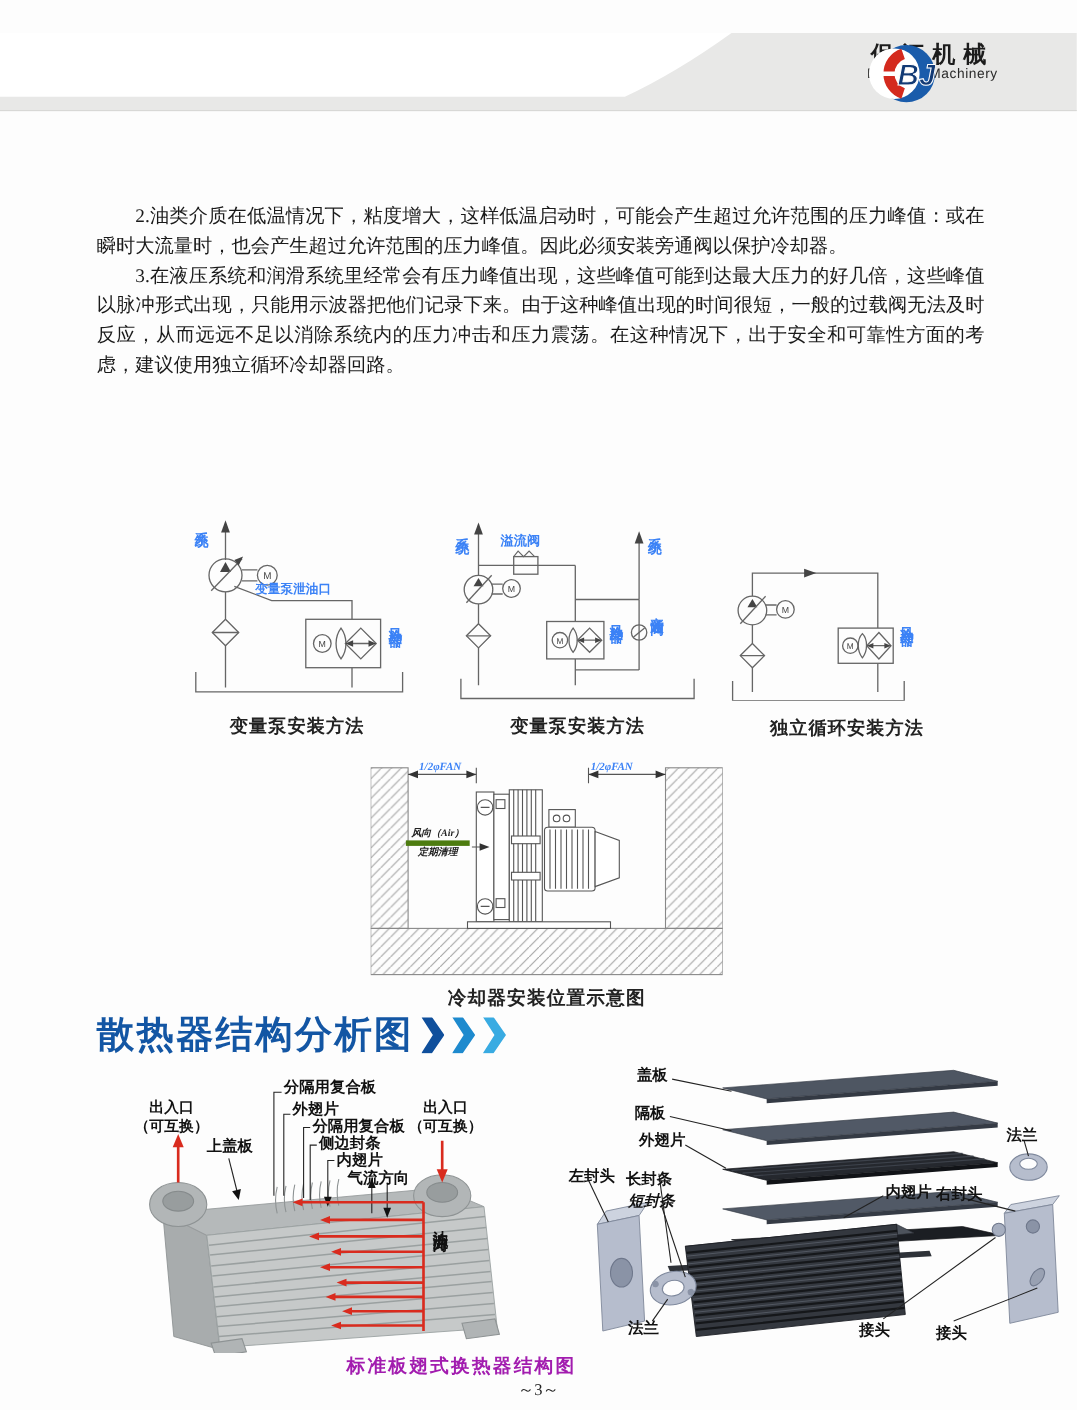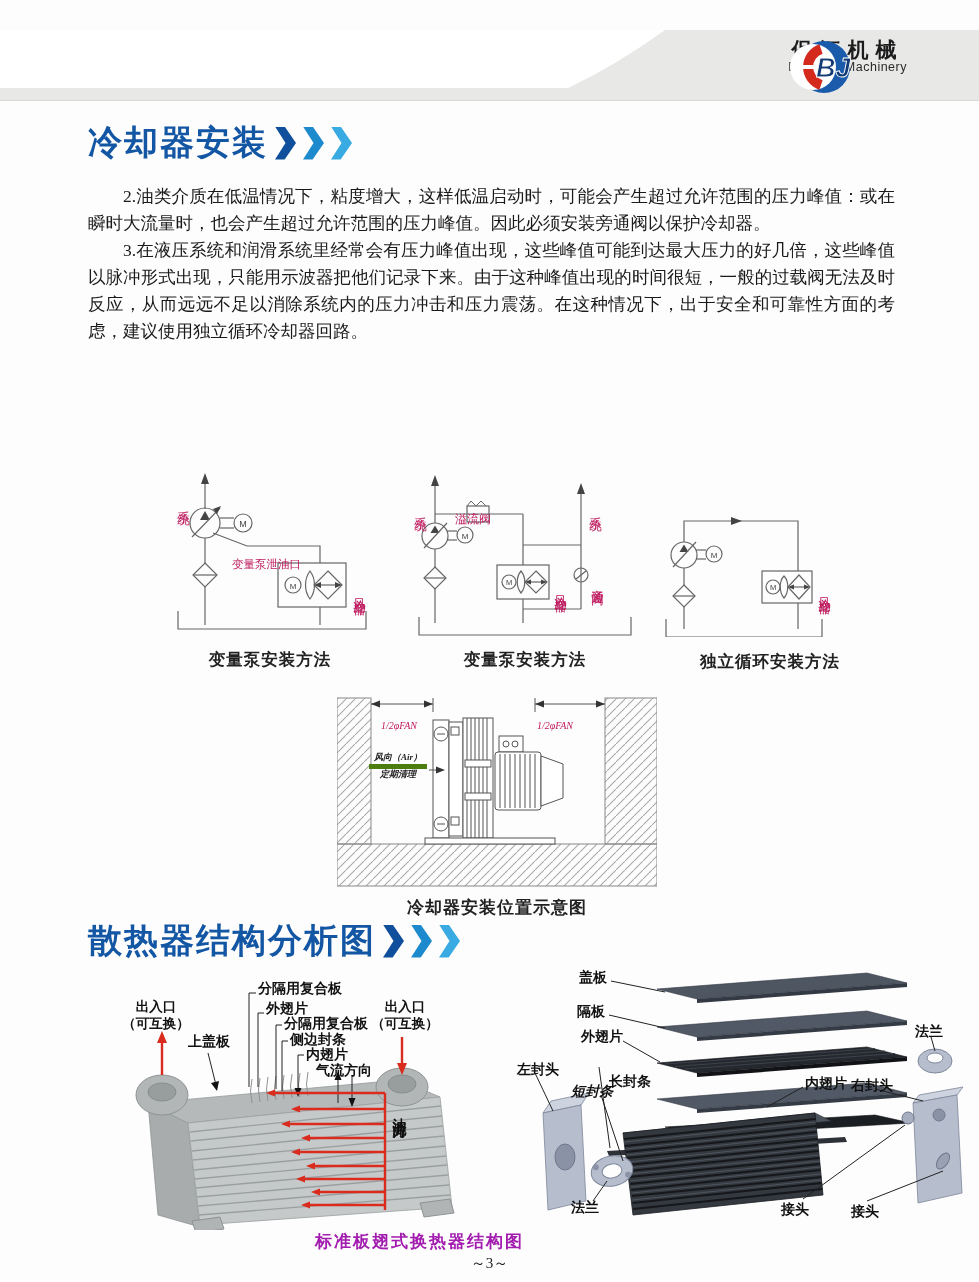--- a/index.html
+++ b/index.html
@@ -19,21 +19,21 @@
         clip-path:polygon(0 0,46% 0,100% 50%,46% 100%,0 100%,50% 50%);}
   .chev.c1{background:#0f4f9c;}
   .chev.c2{background:#1e8ace;}
   .chev.c3{background:#39abe2;}
   
   #paras{position:absolute;left:88px;top:183px;width:807px;font-size:17.5px;line-height:27px;text-align:justify;}
   #paras p{margin:0;text-indent:2em;}
   
   .diag{position:absolute;}
   .cap{position:absolute;left:0;width:100%;text-align:center;font-weight:600;font-size:16.5px;color:#222;letter-spacing:1px;}
-  .lbl{position:absolute;font-weight:400;font-size:12.5px;color:#be185d;white-space:nowrap;line-height:1.15;margin-top:28px;}
+  .lbl{position:absolute;font-weight:700;font-size:12.5px;color:#3b82f6;white-space:nowrap;line-height:1.15;}
   .vtext{writing-mode:vertical-rl;text-orientation:upright;letter-spacing:2px;}
   .lbl2{position:absolute;font-weight:700;font-size:14px;color:#111;white-space:nowrap;}
   .ports{position:absolute;text-align:center;font-weight:700;font-size:13.5px;color:#111;line-height:1.25;}
   .ports span{display:block;}
   .airlbl{position:absolute;font-size:9px;font-style:italic;font-weight:700;color:#222;text-align:center;line-height:1.3;}
   .airlbl .top{border-bottom:5px solid #4d7c0f;display:block;padding:0 2px;}
   svg{display:block;}
   #caption2{position:absolute;left:0;top:1230px;width:839px;text-align:center;font-weight:600;font-size:17px;letter-spacing:2px;color:#a21caf;}
   #pageno{position:absolute;left:0;top:1254px;width:979px;text-align:center;font-size:15px;color:#222;}
 </style>
@@ -54,26 +54,20 @@
       <svg width="62" height="58" viewBox="0 0 62 58">
         <circle cx="36" cy="29" r="26" fill="#1a5cab"></circle>
         <circle cx="25" cy="29" r="23" fill="#ffffff"></circle>
         <path d="M33,11 A19,19 0 0 0 33,47" stroke="#d42a1e" stroke-width="10" fill="none"></path>
         <line x1="6" y1="29" x2="34" y2="29" stroke="#ffffff" stroke-width="4"></line>
         <text x="28" y="39" font-family="Liberation Sans, sans-serif" font-size="27" font-style="italic" font-weight="bold" fill="#123a75" stroke="#ffffff" stroke-width="0.9">BJ</text>
       </svg>
     </div>
   </div>
 
-  <div class="sec-title" style="left:88px;top:120px;">
-    <h2>冷却器安装</h2>
-    <span class="chev c1"></span>
-    <span class="chev c2"></span>
-    <span class="chev c3"></span>
-  </div>
 
   <div id="paras">
     <p>2.油类介质在低温情况下，粘度增大，这样低温启动时，可能会产生超过允许范围的压力峰值：或在瞬时大流量时，也会产生超过允许范围的压力峰值。因此必须安装旁通阀以保护冷却器。</p>
     <p>3.在液压系统和润滑系统里经常会有压力峰值出现，这些峰值可能到达最大压力的好几倍，这些峰值以脉冲形式出现，只能用示波器把他们记录下来。由于这种峰值出现的时间很短，一般的过载阀无法及时反应，从而远远不足以消除系统内的压力冲击和压力震荡。在这种情况下，出于安全和可靠性方面的考虑，建议使用独立循环冷却器回路。</p>
   </div>
 
   <div class="diag" style="left:150px;top:467px;width:240px;height:205px;">
     <svg width="240" height="170" viewBox="0 0 240 170" stroke="#666" stroke-width="1.2" fill="none">
       <line x1="55" y1="12" x2="55" y2="42"></line>
       <polygon points="55,6 51,17 59,17" fill="#444" stroke="none"></polygon>
@@ -429,21 +423,21 @@
         <line x1="288" y1="122" x2="252" y2="142"></line>
         <line x1="360" y1="124" x2="408" y2="136"></line>
         <line x1="78" y1="236" x2="92" y2="216"></line>
         <line x1="288" y1="234" x2="390" y2="160"></line>
         <line x1="352" y1="236" x2="428" y2="206"></line>
       </g>
     </svg>
     <span class="lbl2" style="left:64px;top:4px;">盖板</span>
     <span class="lbl2" style="left:62px;top:38px;">隔板</span>
     <span class="lbl2" style="left:66px;top:63px;">外翅片</span>
-    <span class="lbl2" style="left:54px;top:108px;margin-left:40px;">长封条</span>
+    <span class="lbl2" style="left:54px;top:98px;">长封条</span>
     <span class="lbl2" style="left:2px;top:96px;">左封头</span>
     <span class="lbl2" style="left:56px;top:118px;font-style:italic;">短封条</span>
     <span class="lbl2" style="left:400px;top:58px;">法兰</span>
     <span class="lbl2" style="left:290px;top:110px;">内翅片</span>
     <span class="lbl2" style="left:336px;top:112px;">右封头</span>
     <span class="lbl2" style="left:56px;top:234px;">法兰</span>
     <span class="lbl2" style="left:266px;top:236px;">接头</span>
     <span class="lbl2" style="left:336px;top:238px;">接头</span>
   </div>
 

